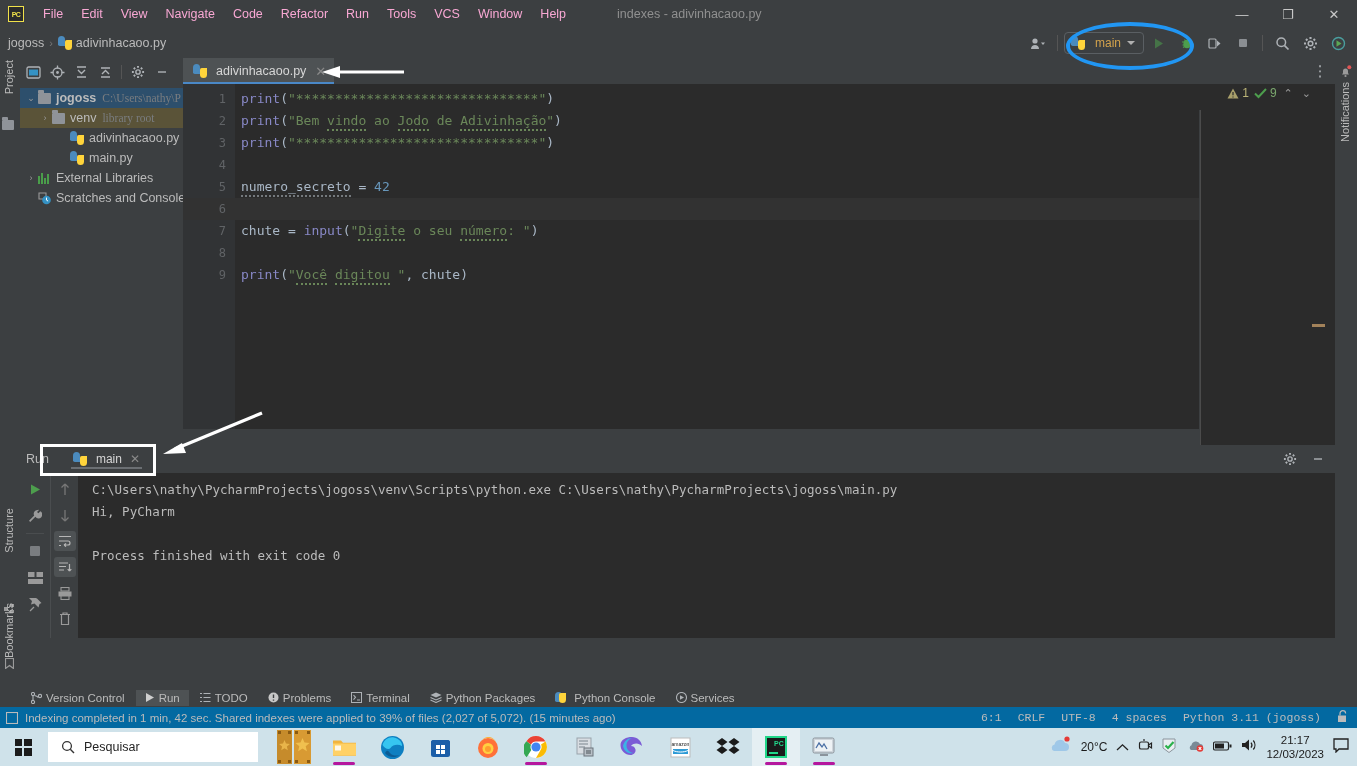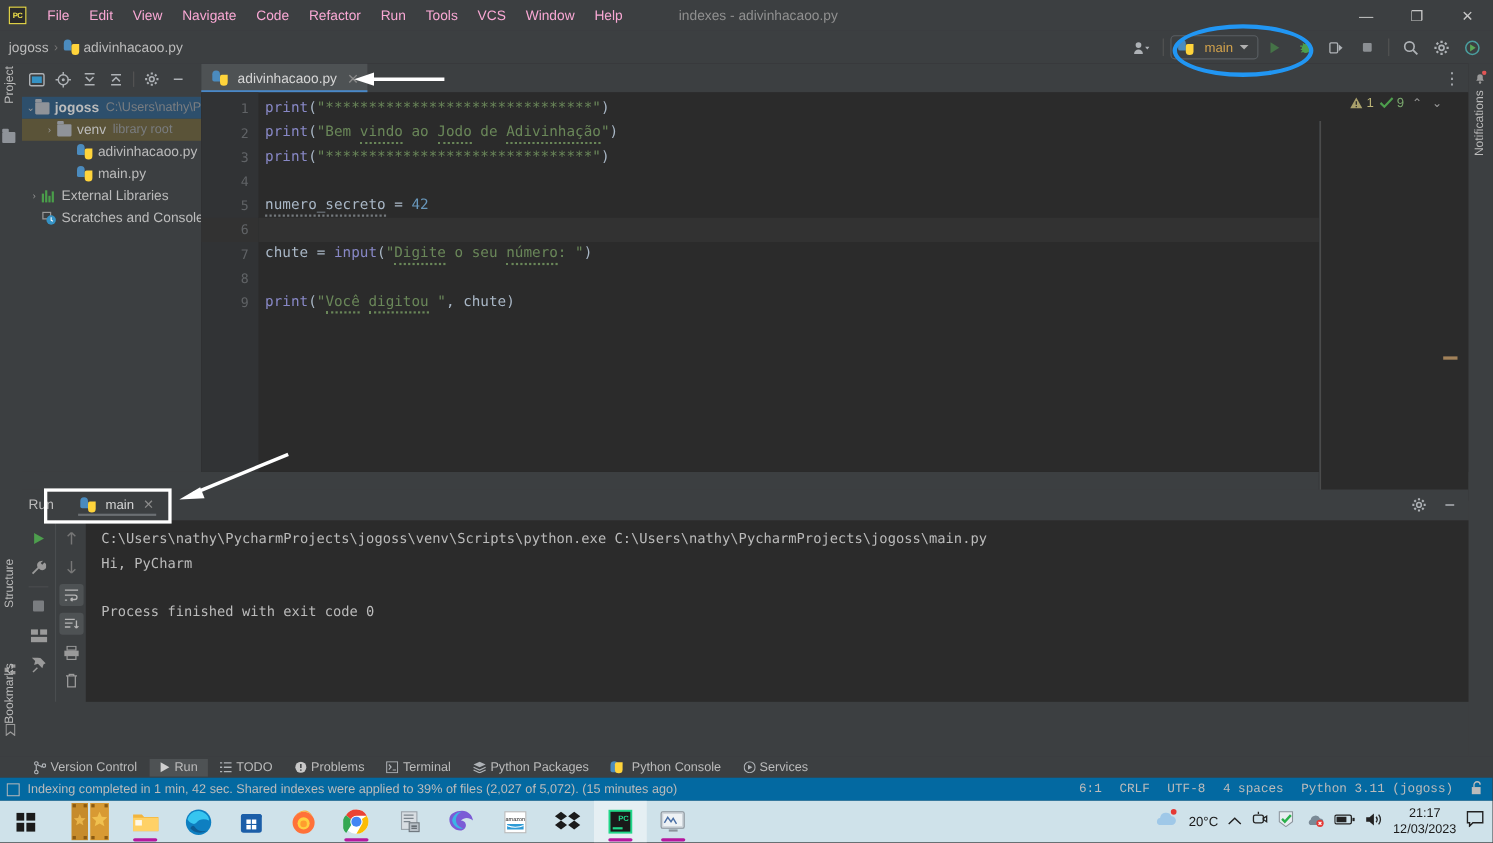--- a/index.html
+++ b/index.html
@@ -116,21 +116,21 @@
   .folder-ic {
     width: 13px; height: 11px; background: #8f9399; border-radius: 1px;
     margin-right: 5px; position: relative; flex: none;
   }
   .folder-ic::before {
     content:''; position:absolute; top:-3px; left:0; width:6px;height:3px;
     background:#8f9399; border-radius:1px 1px 0 0;
   }
   .tree-label { font-weight: normal; }
   .tree-label.bold { font-weight: bold; }
-  .tree-sub { color: #7a7d80; margin-left: 6px; font-size: 11.5px; }
+  .tree-sub { color: #7a7d80; margin-left: 6px; font-size: 11.5px; font-family: Liberation Serif, serif; }
 
   .lib-ic { width:13px;height:12px;margin-right:5px;display:flex;align-items:flex-end;gap:1px;flex:none; }
   .lib-ic i { width:2px; background:#4a9e4a; display:block; }
 
   .scratch-ic {
     width: 14px; height: 13px; margin-right: 4px; position: relative; flex: none;
   }
 
   
   .editor-area {
@@ -783,20 +783,27 @@
 </div>
 
 <div class="taskbar">
   <div class="start-btn">
     <div class="win-logo">
         <i></i>
         <i></i>
         <i></i>
         <i></i>
       </div>
+  </div>
+  <div class="search-box">
+    <svg width="14" height="14" viewBox="0 0 14 14">
+        <circle cx="6" cy="6" r="4.4" fill="none" stroke="#333" stroke-width="1.3"></circle>
+        <path d="M9.3 9.3L13 13" stroke="#333" stroke-width="1.4"></path>
+      </svg>
+    <span>Pesquisar</span>
   </div>
 
   <div class="tb-app" style="margin-left:14px;">
     <svg width="46" height="34" viewBox="0 0 46 34">
       <rect x="4" y="0" width="15" height="34" fill="#c68b2b"></rect>
       <rect x="21" y="0" width="17" height="34" fill="#d89a33"></rect>
       <g fill="#8a5a12">
           <rect x="5" y="1" width="3" height="3"></rect>
           <rect x="15" y="1" width="3" height="3"></rect>
           <rect x="5" y="30" width="3" height="3"></rect>

